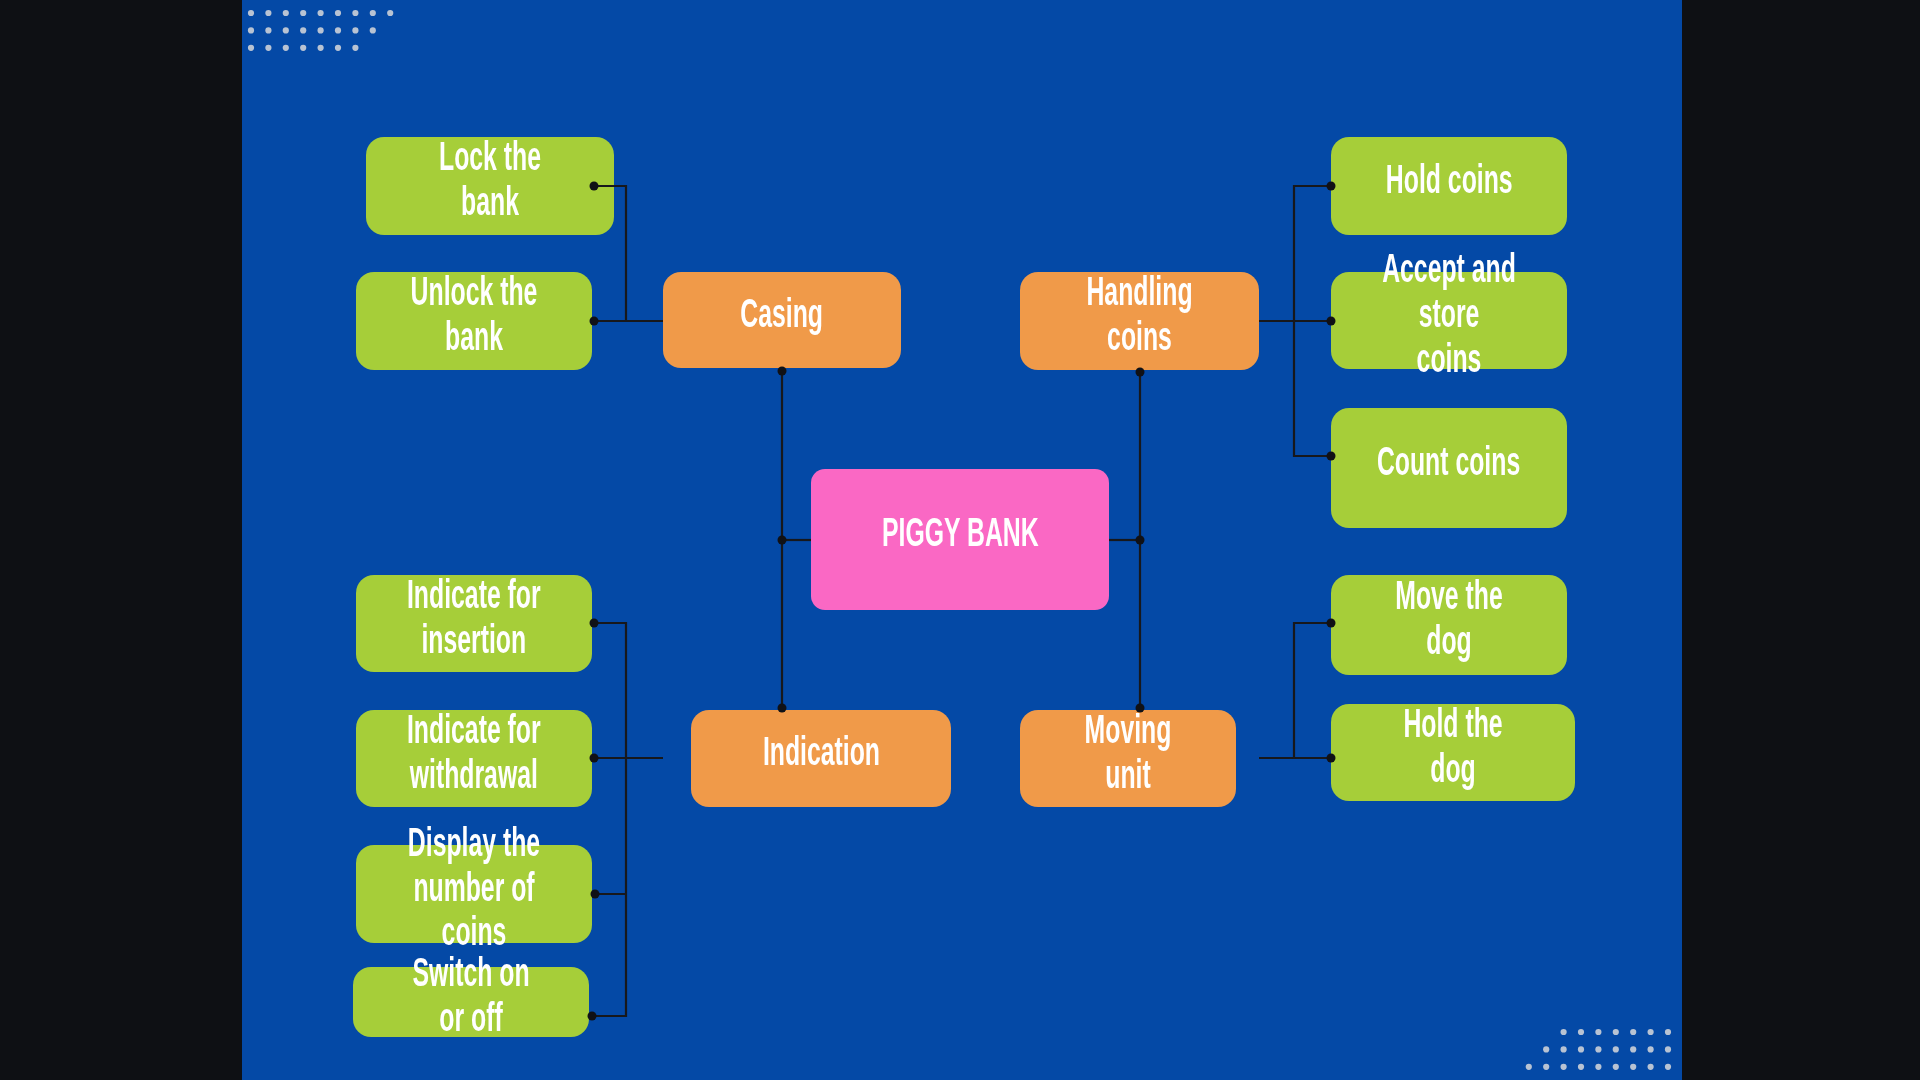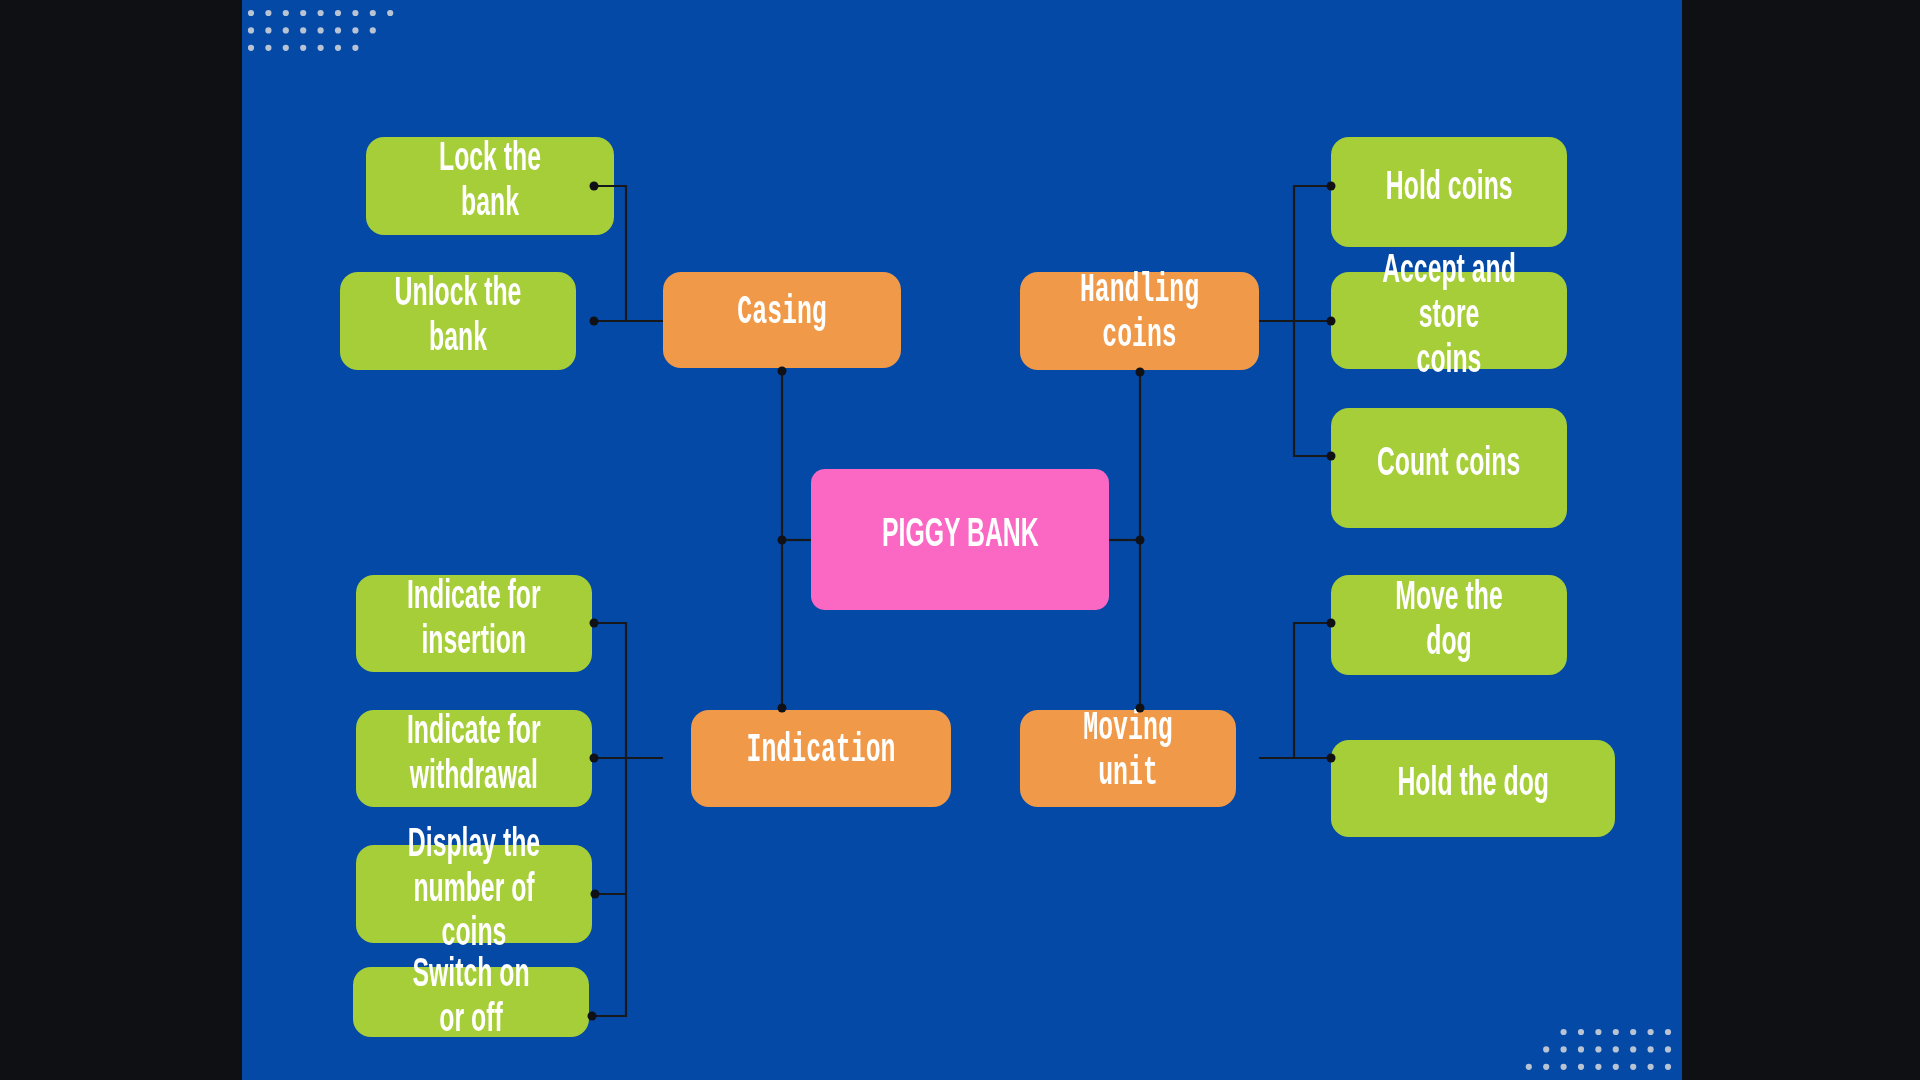--- a/index.html
+++ b/index.html
@@ -13,21 +13,21 @@
     background:var(--bg,#0449a6);
   }
   .letterbox{position:absolute;top:0;height:1080px;background:var(--frame,#0e1014);}
   .letterbox.left{left:0;width:242px;}
   .letterbox.right{left:1682px;width:238px;}
   .node{
     position:absolute;display:flex;align-items:center;justify-content:center;
     border-radius:18px;color:#fff;z-index:2;
   }
   .node.green{background:var(--leaf,#a6ce39);}
-  .node.orange{background:var(--branch,#f09a49);font-family:Liberation Mono, monospace;}
+  .node.orange{background:var(--branch,#f09a49);}
   .node.pink{background:var(--topic,#fa68c4);border-radius:14px;}
   .label{
     display:block;white-space:pre-line;text-align:center;
     font-weight:bold;font-size:40px;line-height:1.12;
     transform:scaleX(0.62) translateY(-7px);
     transform-origin:center center;
     letter-spacing:0px;
   }
   svg.overlay{
     position:absolute;left:0;top:0;width:1920px;height:1080px;
@@ -54,53 +54,53 @@
 <div class="node orange" style="left:691px;top:710px;width:260px;height:97px">
   <span class="label">Indication</span>
 </div>
 <div class="node orange" style="left:1020px;top:710px;width:216px;height:97px">
   <span class="label">Moving unit</span>
 </div>
 
 <div class="node green" style="left:366px;top:137px;width:248px;height:98px">
   <span class="label">Lock the bank</span>
 </div>
-<div class="node green" style="left:340px;top:272px;width:236px;height:98px">
+<div class="node green" style="left:356px;top:272px;width:236px;height:98px">
   <span class="label">Unlock the bank</span>
 </div>
 <div class="node green" style="left:356px;top:575px;width:236px;height:97px">
   <span class="label">Indicate for
 insertion</span>
 </div>
 <div class="node green" style="left:356px;top:710px;width:236px;height:97px">
   <span class="label">Indicate for
 withdrawal</span>
 </div>
 <div class="node green" style="left:356px;top:845px;width:236px;height:98px">
   <span class="label">Display the
 number of coins</span>
 </div>
 <div class="node green" style="left:353px;top:967px;width:236px;height:70px">
   <span class="label">Switch on or off</span>
 </div>
 
-<div class="node green" style="left:1331px;top:137px;width:236px;height:110px">
+<div class="node green" style="left:1331px;top:137px;width:236px;height:98px">
   <span class="label">Hold coins</span>
 </div>
 <div class="node green" style="left:1331px;top:272px;width:236px;height:97px">
   <span class="label">Accept and store
 coins</span>
 </div>
 <div class="node green" style="left:1331px;top:408px;width:236px;height:120px">
   <span class="label">Count coins</span>
 </div>
 <div class="node green" style="left:1331px;top:575px;width:236px;height:100px">
   <span class="label">Move the dog</span>
 </div>
-<div class="node green" style="left:1331px;top:740px;width:284px;height:97px">
+<div class="node green" style="left:1331px;top:704px;width:244px;height:97px">
   <span class="label">Hold the dog</span>
 </div>
 
 <svg class="overlay" viewBox="0 0 1920 1080">
   <g stroke="#17181c" stroke-width="2.2" fill="none">
 
     <line x1="592" y1="186" x2="626" y2="186"></line>
     <line x1="626" y1="185" x2="626" y2="322"></line>
     <line x1="592" y1="321" x2="663" y2="321"></line>
 

